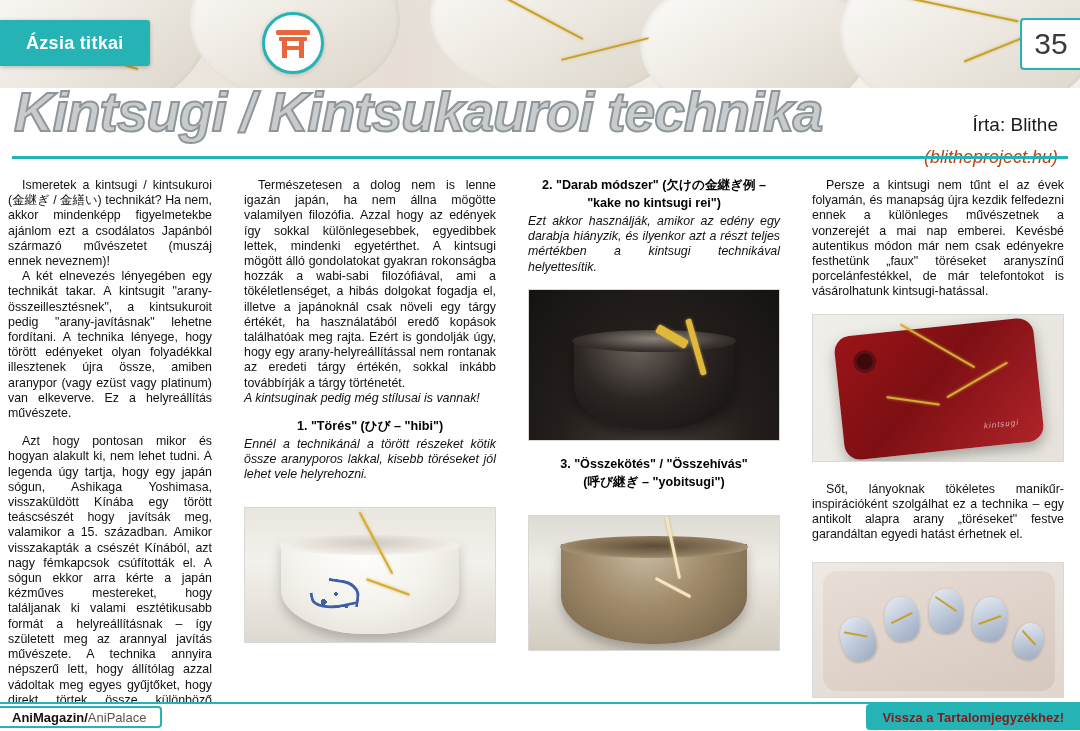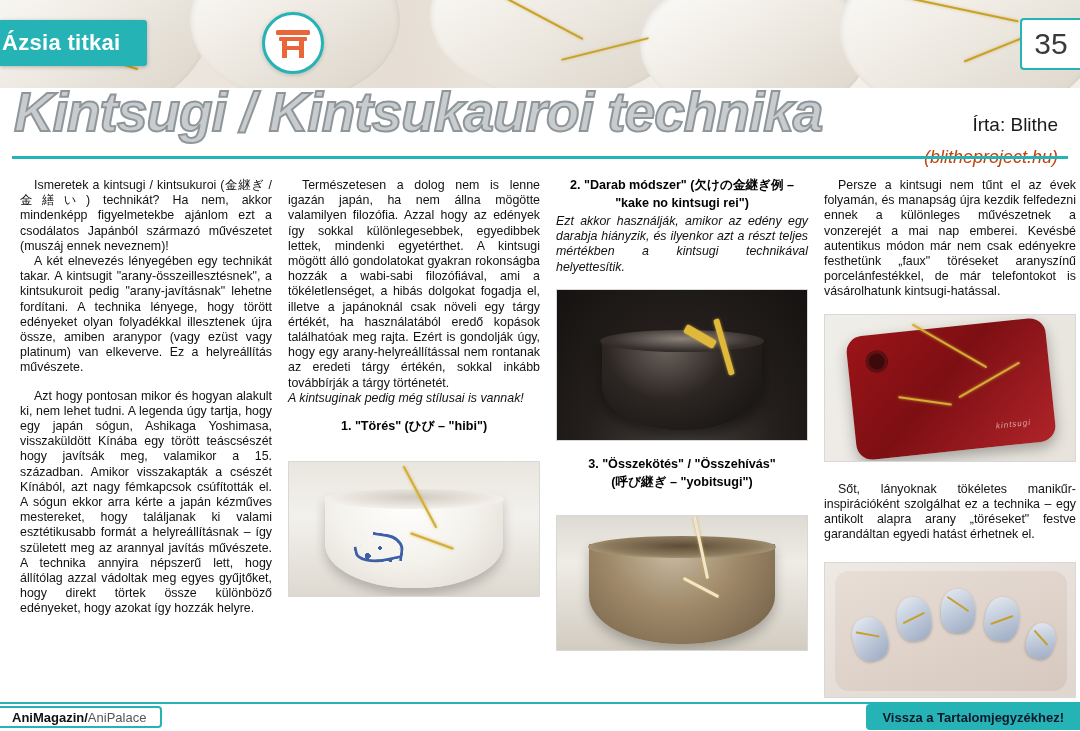--- a/index.html
+++ b/index.html
@@ -39,22 +39,22 @@
   .gc2 { left:560px; top:48px; width:90px; transform:rotate(-14deg); }
   .gc3 { left:880px; top:6px; width:140px; transform:rotate(12deg); }
   .gc4 { left:960px; top:40px; width:110px; transform:rotate(-22deg); }
   .gc5 { left:60px; top:56px; width:80px; transform:rotate(18deg); }
 
   
   #section-tab {
     position:absolute; left:0; top:20px; height:46px;
     background:#25b3b6; color:#ffffff;
     display:flex; align-items:center;
-    padding:0 26px 0 2px;
-    font-size:22px; font-weight:bold;
+    padding:0 26px 0 26px;
+    font-size:18px; font-weight:bold;
     letter-spacing:.3px;
     border-top-right-radius:3px; border-bottom-right-radius:3px;
     box-shadow:0 1px 4px rgba(0,0,0,.25);
     z-index:4;
   }
   #torii-badge {
     position:absolute; left:262px; top:12px; width:62px; height:62px;
     border-radius:50%; background:#ffffff;
     border:3px solid #25b3b6;
     display:flex; align-items:center; justify-content:center;
@@ -89,22 +89,22 @@
     text-align:right; font-size:19px; color:#1a1a1a;
   }
   #byline .url { color:#c2410c; font-style:italic; font-size:18px; display:block; margin-top:11px;}
   #title-rule {
     position:absolute; left:12px; top:72px; width:1056px; height:3px;
     background:#25b3b6;
   }
 
   
   #columns {
-    position:absolute; left:20px; top:178px; width:1056px; height:512px;
-    display:flex; gap:16px;
+    position:absolute; left:8px; top:178px; width:1056px; height:512px;
+    display:flex; gap:32px;
   }
   .col { width:252px; position:relative; }
   .col p {
     margin:0 0 0 0;
     font-size:12.4px; line-height:15.2px;
     text-align:justify; text-justify:inter-word;
     text-indent:14px;
     color:#111;
   }
   .col p.noindent { text-indent:0;font-style:italic; }
@@ -200,21 +200,21 @@
   #footer-left {
     position:absolute; left:0; top:706px; height:22px;
     background:#ffffff; border:2px solid #25b3b6; border-left:none;
     border-top-right-radius:4px; border-bottom-right-radius:4px;
     padding:0 14px 0 12px; display:flex; align-items:center;
     font-size:13px; font-weight:bold; color:#111;
   }
   #footer-left .sub { font-weight:normal; color:#555; }
   #footer-right {
     position:absolute; right:0; top:704px; height:26px;
-    background:#25b3b6; color:#0f172a;
+    background:#25b3b6; color:#7f1d1d;
     padding:0 16px; display:flex; align-items:center;
     font-size:13px; font-weight:bold;
     border-top-left-radius:4px; border-bottom-left-radius:4px;
   }
   #footer-band { position:absolute; left:0; top:704px; width:1080px; height:27px; background:#ffffff; }
 </style>
 </head>
 <body>
 
 <div id="header-band">
@@ -260,20 +260,21 @@
     <p>A két elnevezés lényegében egy technikát takar. A kintsugit "arany-összeillesztésnek", a kintsukuroit pedig "arany-javításnak" lehetne fordítani. A technika lényege, hogy törött edényeket olyan folyadékkal illesztenek újra össze, amiben aranypor (vagy ezüst vagy platinum) van elkeverve. Ez a helyreállítás művészete.</p>
     <div class="gap"></div>
     <p>Azt hogy pontosan mikor és hogyan alakult ki, nem lehet tudni. A legenda úgy tartja, hogy egy japán sógun, Ashikaga Yoshimasa, visszaküldött Kínába egy törött teáscsészét hogy javítsák meg, valamikor a 15. században. Amikor visszakapták a csészét Kínából, azt nagy fémkapcsok csúfították el. A sógun ekkor arra kérte a japán kézműves mestereket, hogy találjanak ki valami esztétikusabb formát a helyreállításnak – így született meg az arannyal javítás művészete. A technika annyira népszerű lett, hogy állítólag azzal vádoltak meg egyes gyűjtőket, hogy direkt törtek össze különböző edényeket, hogy azokat így hozzák helyre.</p>
   </div>
 
   <div class="col">
     <p>Természetesen a dolog nem is lenne igazán japán, ha nem állna mögötte valamilyen filozófia. Azzal hogy az edények így sokkal különlegesebbek, egyedibbek lettek, mindenki egyetérthet. A kintsugi mögött álló gondolatokat gyakran rokonságba hozzák a wabi-sabi filozófiával, ami a tökéletlenséget, a hibás dolgokat fogadja el, illetve a japánoknál csak növeli egy tárgy értékét, ha használatából eredő kopások találhatóak meg rajta. Ezért is gondolják úgy, hogy egy arany-helyreállítással nem rontanak az eredeti tárgy értékén, sokkal inkább továbbírják a tárgy történetét.</p>
     <p class="noindent">A kintsuginak pedig még stílusai is vannak!</p>
     <div class="gap"></div>
     <div class="subhead">1. "Törés" (ひび – "hibi")</div>
+    <p class="noindent">Ennél a technikánál a törött részeket kötik össze aranyporos lakkal, kisebb töréseket jól lehet vele helyrehozni.</p>
 
     <div style="height:24px"></div>
     <div class="photo ph-bowl-blue">
       <div class="bowl-shape blue-bowl"></div>
       <div class="bird"></div>
       <div class="crack" style="left:96px; top:34px; width:70px; height:2px; transform:rotate(62deg);"></div>
       <div class="crack" style="left:120px; top:78px; width:46px; height:2px; transform:rotate(20deg);"></div>
     </div>
   </div>
 

